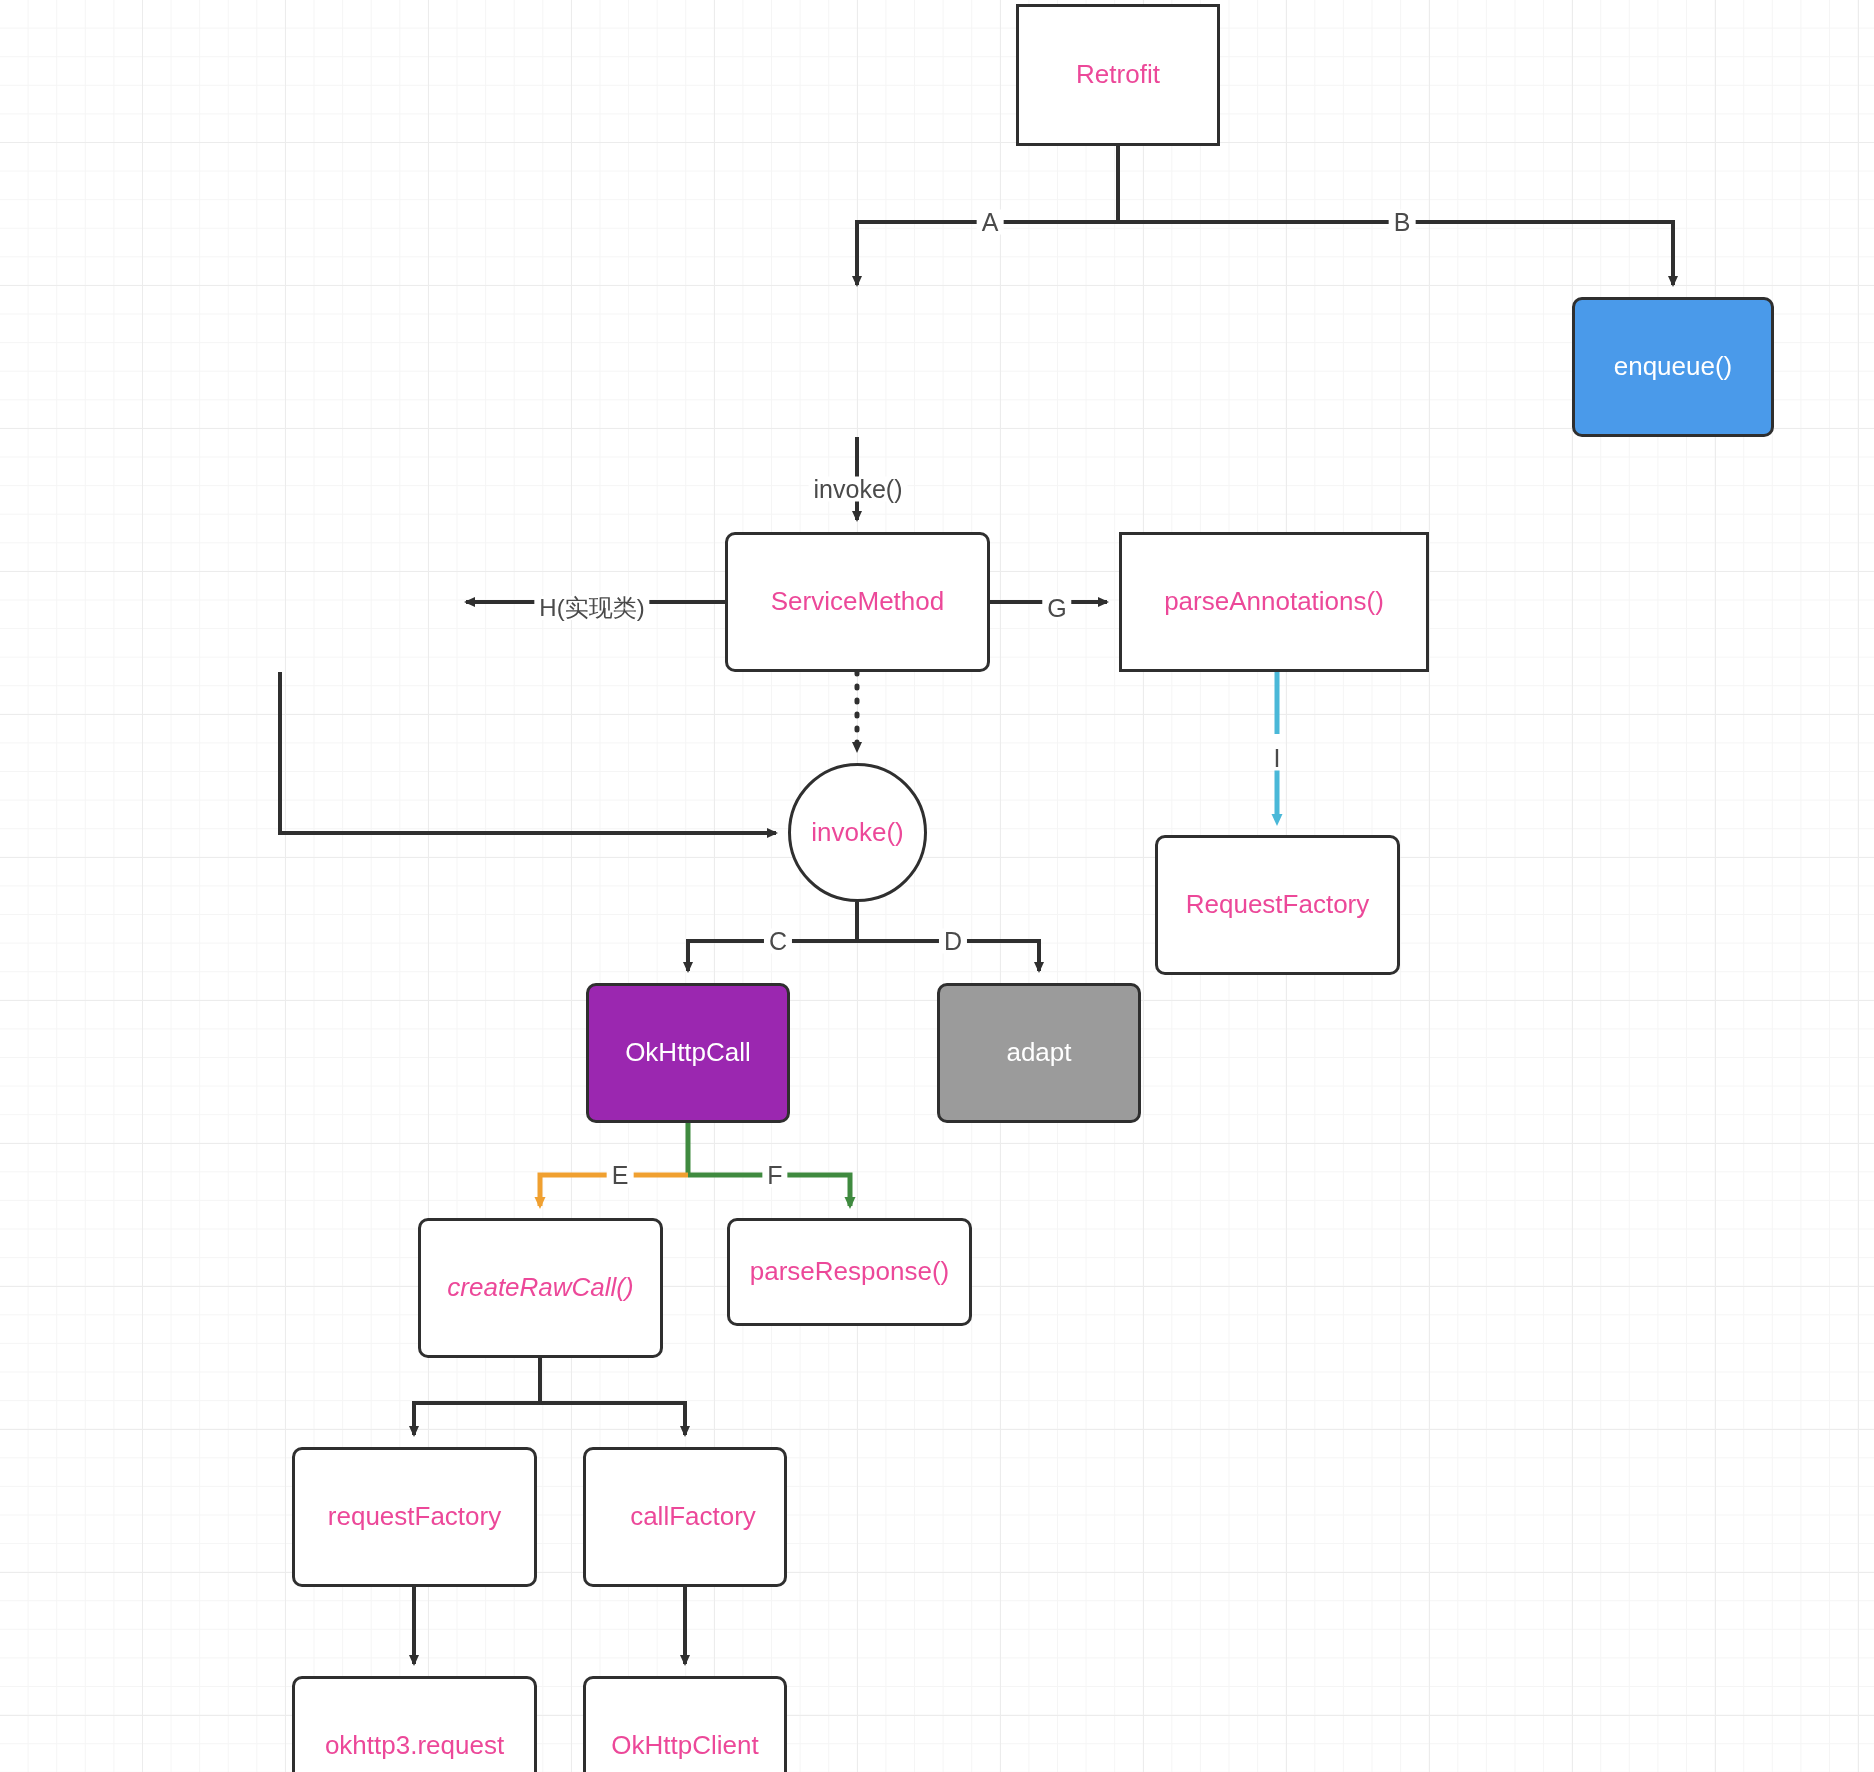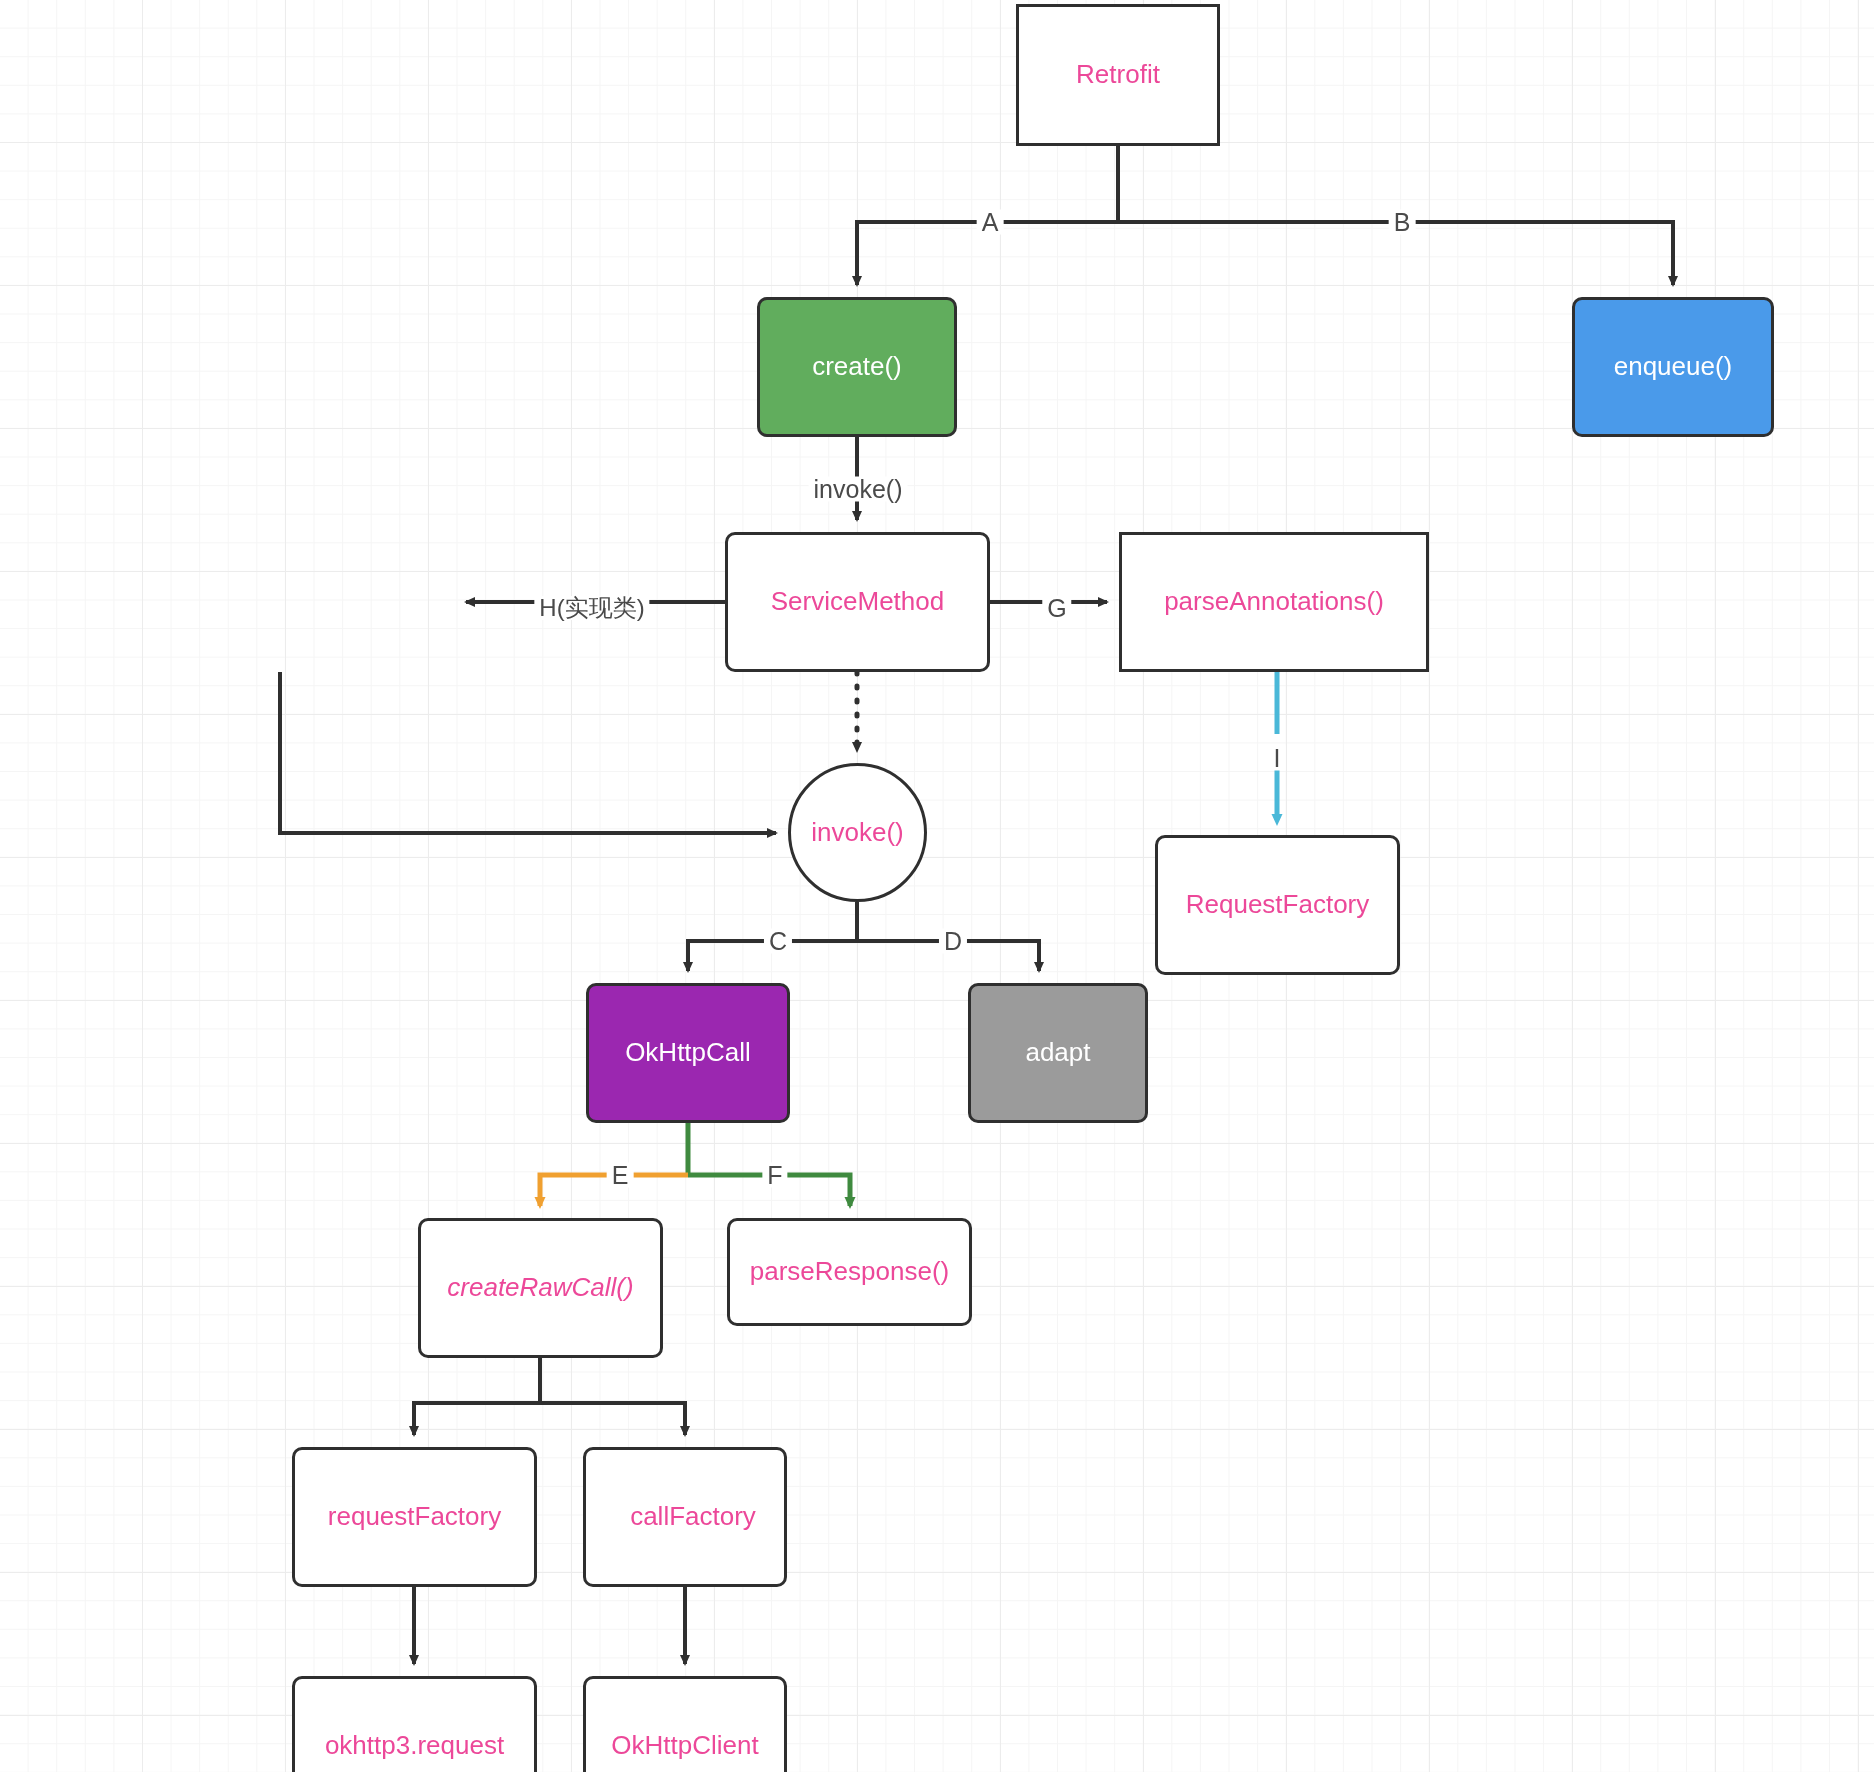--- a/index.html
+++ b/index.html
@@ -109,28 +109,27 @@
     <path d="M857,672 L857,751" stroke="#2f2f2f" stroke-width="5" fill="none" stroke-dasharray="2 12" stroke-linecap="round" marker-end="url(#ah-dark)"></path>
 
     <path d="M1277,672 L1277,823" stroke="#4ab8d8" stroke-width="5" fill="none" stroke-dasharray="62 24" marker-end="url(#ah-cyan)"></path>
 
     <path d="M688,1123 L688,1175" stroke="#3f8a3f" stroke-width="5" fill="none"></path>
     <path d="M688,1175 L540,1175 L540,1206" stroke="#f0a030" stroke-width="5" fill="none" marker-end="url(#ah-orange)"></path>
     <path d="M688,1175 L850,1175 L850,1206" stroke="#3f8a3f" stroke-width="5" fill="none" marker-end="url(#ah-green)"></path>
   </svg>
 
   <div class="node square" style="left:1016px;top:4px;width:204px;height:142px;">Retrofit</div>
-  <div class="node rounded filled" style="left:757px;top:297px;width:200px;height:140px;background:#61ad5d;">create()</div>
   <div class="node rounded filled" style="left:1572px;top:297px;width:202px;height:140px;background:#4a9aea;">enqueue()</div>
   <div class="node rounded" style="left:725px;top:532px;width:265px;height:140px;">ServiceMethod</div>
   <div class="node square" style="left:1119px;top:532px;width:310px;height:140px;">parseAnnotations()</div>
   <div class="node circle" style="left:788px;top:763px;width:139px;height:139px;">invoke()</div>
   <div class="node rounded" style="left:1155px;top:835px;width:245px;height:140px;">RequestFactory</div>
   <div class="node rounded filled" style="left:586px;top:983px;width:204px;height:140px;background:#9b27b0;">OkHttpCall</div>
-  <div class="node rounded filled" style="left:937px;top:983px;width:180px;height:140px;background:#9b9b9b;margin-left:31px;">adapt</div>
+  <div class="node rounded filled" style="left:937px;top:983px;width:204px;height:140px;background:#9b9b9b;">adapt</div>
   <div class="node rounded" style="left:418px;top:1218px;width:245px;height:140px;font-style:italic;">createRawCall()</div>
   <div class="node rounded" style="left:727px;top:1218px;width:245px;height:108px;">parseResponse()</div>
   <div class="node rounded" style="left:292px;top:1447px;width:245px;height:140px;">requestFactory</div>
   <div class="node rounded" style="left:583px;top:1447px;width:204px;height:140px;padding-left:16px;">callFactory</div>
   <div class="node rounded" style="left:292px;top:1676px;width:245px;height:140px;">okhttp3.request</div>
   <div class="node rounded" style="left:583px;top:1676px;width:204px;height:140px;">OkHttpClient</div>
 
   <div class="edge-label" style="left:990px;top:222px;">A</div>
   <div class="edge-label" style="left:1402px;top:222px;">B</div>
   <div class="edge-label" style="left:858px;top:489px;">invoke()</div>

